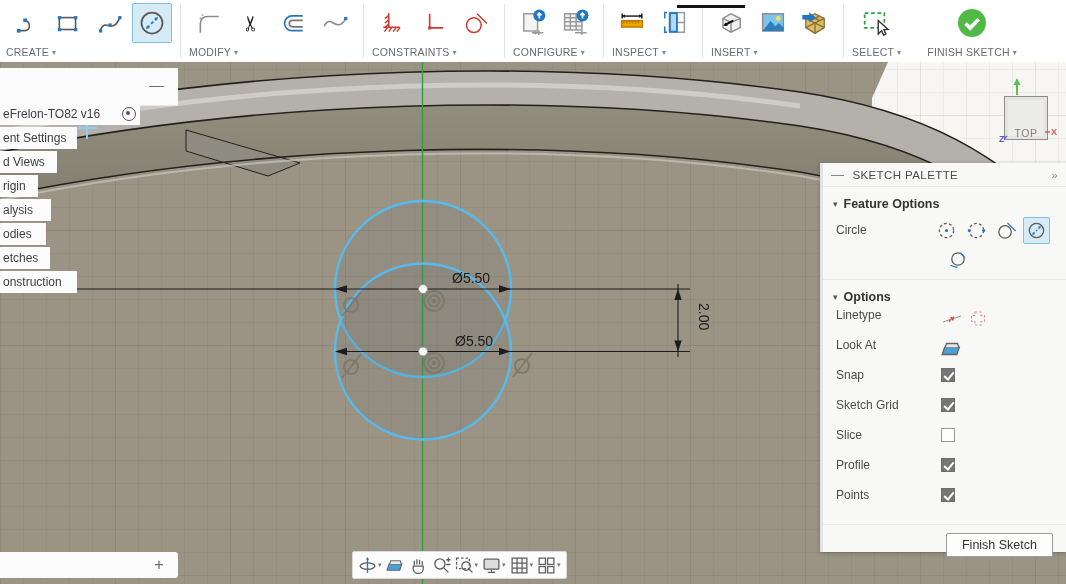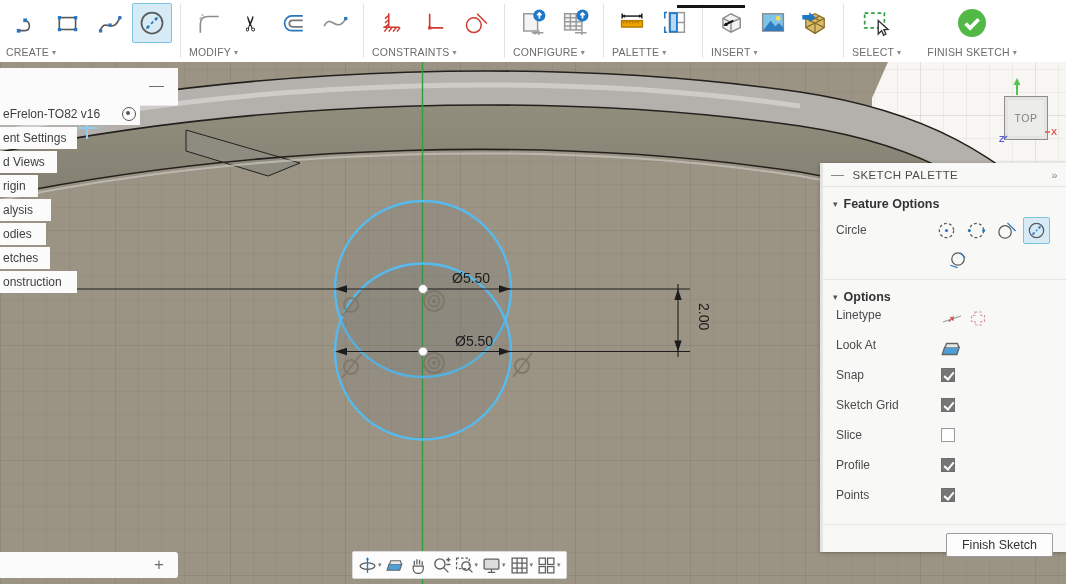--- a/index.html
+++ b/index.html
@@ -17,21 +17,21 @@
           font-size:10.5px;color:#6b6b6b;letter-spacing:.2px;white-space:nowrap;}
   .tlabel .caret{font-size:8px;color:#8a8a8a;}
   .tdiv{width:1px;background:#e2e2e2;margin:4px 2px;}
   .artifact-line{position:absolute;left:677px;top:5px;width:68px;height:3px;background:#151515;z-index:31;}
   .scissors{font-size:21px;color:#1c1c1c;transform:rotate(-90deg);line-height:1;}
   
   .canvas{position:absolute;left:0;top:62px;width:1066px;height:522px;}
   .canvas svg{position:absolute;left:0;top:0;}
   
   .viewcube{position:absolute;left:1004px;top:96px;width:42px;height:42px;background:#ececea;
-            border:1px solid #8d8d8d;box-shadow:inset 0 0 0 3px #e4e4e2;display:flex;align-items:center;justify-content:center;
+            border:1px solid #8d8d8d;box-shadow:inset 0 0 0 3px #e4e4e2;display:flex;align-items:flex-end;justify-content:center;
             font-size:10.5px;color:#7f7f7f;letter-spacing:.5px;z-index:20;}
   .vc-axes{position:absolute;left:985px;top:72px;width:90px;height:80px;z-index:21;pointer-events:none;}
   
   .browser-bar{position:absolute;left:0;top:68px;width:178px;height:37px;background:#fbfbfb;
                border-bottom:1px solid #e8e8e8;z-index:22;}
   .browser-bar .min{position:absolute;right:14px;top:8px;color:#6f6f6f;font-size:15px;}
   .bitem{position:absolute;left:0;height:22px;background:#fbfbfb;display:flex;align-items:center;
          padding-left:3px;font-size:12px;color:#3f3f3f;white-space:nowrap;overflow:hidden;z-index:22;}
   .bitem.title{width:133px;top:103px;justify-content:space-between;padding-right:4px;}
   .radio{width:12px;height:12px;border:1.6px solid #555;border-radius:50%;position:relative;flex:0 0 auto;}
@@ -320,21 +320,21 @@
       <div class="tbtn">
         <svg width="30" height="30" viewBox="0 0 26 26" fill="none" stroke-width="1.3">
           <rect x="9" y="4" width="13" height="17" stroke="#9a9a9a"></rect>
           <path d="M15.5 4 V21 M9 12.5 H22" stroke="#9a9a9a"></path>
           <rect x="9.5" y="4.5" width="6" height="16" fill="#b8d9f2" stroke="#1f77c8" stroke-width="1.5"></rect>
           <path d="M7 4 H5 V9 M5 16 V21 H7" stroke="#1f77c8"></path>
         </svg>
       </div>
     </div>
     <div class="tlabel">
-      <span>PALETTE</span>
+      <span>INSPECT</span>
         <span class="caret">▾</span>
     </div>
   </div>
 
   <div class="tdiv"></div>
 
   <div class="tgroup">
     <div class="ticons">
       <div class="tbtn">
         <svg width="30" height="30" viewBox="0 0 26 26" fill="none" stroke-width="1.2">

